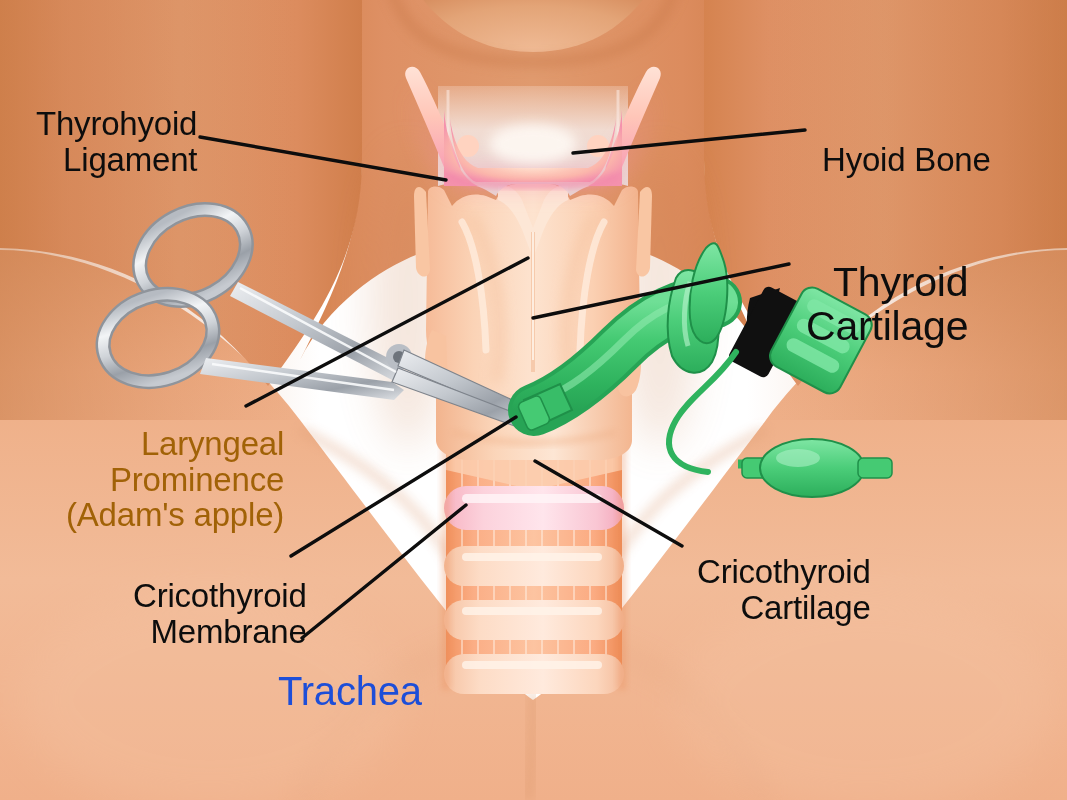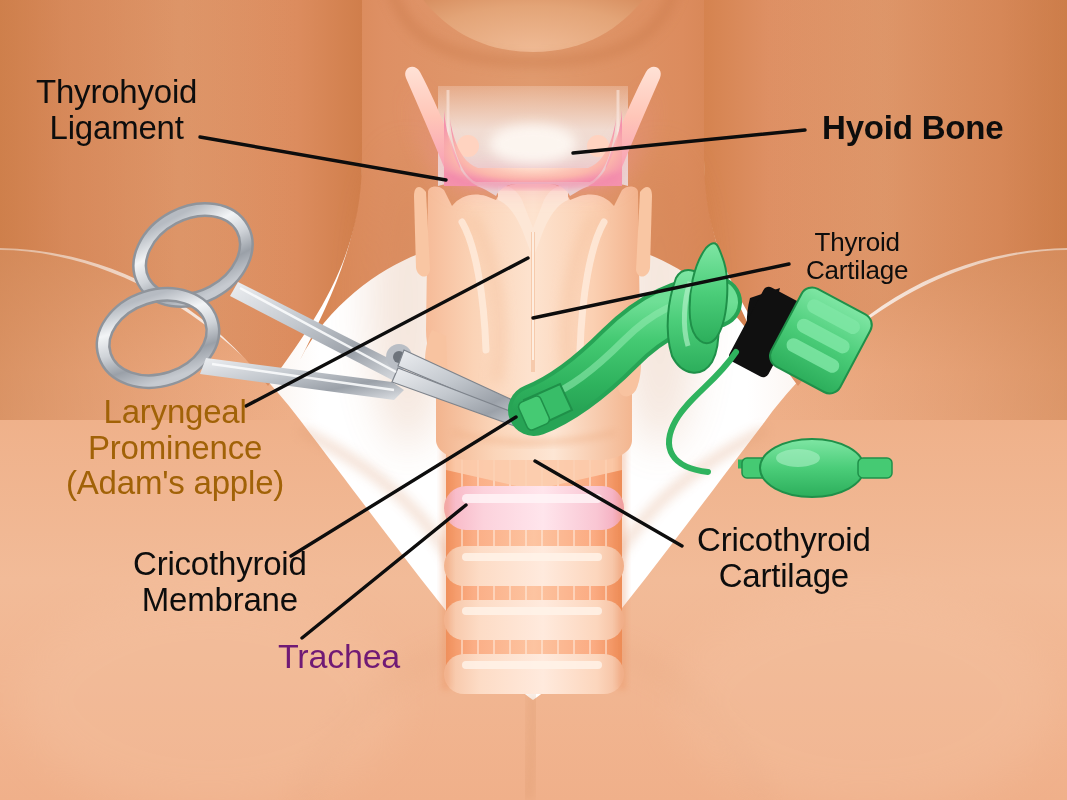--- a/index.html
+++ b/index.html
@@ -2,21 +2,21 @@
 <html><head>
 <meta charset="utf-8">
 <style>
   html,body{margin:0;padding:0;background:#ffffff;}
   body{width:1067px;height:800px;overflow:hidden;
        font-family:"Liberation Sans","DejaVu Sans",sans-serif;}
   #stage{position:relative;width:1067px;height:800px;background:#ffffff;}
   #art{position:absolute;left:0;top:0;width:1067px;height:800px;}
   .lbl{position:absolute;color:#0d0d0d;font-weight:400;line-height:1.08;
        white-space:pre;letter-spacing:-0.2px;}
-  .lbl.l{text-align:center;}
+  .lbl.l{text-align:right;margin-top:32px;}
 </style>
 </head>
 <body>
 
 <div id="stage">
 
 <svg id="art" viewBox="0 0 1067 800">
   <defs>
     <linearGradient id="skinG" x1="0" y1="0" x2="1" y2="0">
       <stop offset="0%" stop-color="#d5834f"></stop>
@@ -333,26 +333,26 @@
         <line x1="246" y1="406" x2="528" y2="258" stroke="#0d0d0d"></line>
         <line x1="682" y1="546" x2="535" y2="461" stroke="#0d0d0d"></line>
         <line x1="291" y1="556" x2="516" y2="417" stroke="#0d0d0d"></line>
         <line x1="302" y1="638" x2="466" y2="505" stroke="#0d0d0d"></line>
       </g>
 </svg>
 
 <div id="labels">
       <div class="lbl l" style="left: 36px; top: 74px; font-size: 33px; color: rgb(13, 13, 13);">Thyrohyoid
 Ligament</div>
-      <div class="lbl l" style="left: 822px; top: 110px; font-size: 33px; color: rgb(13, 13, 13); font-weight: bold;">Hyoid Bone</div>
-      <div class="lbl l" style="left: 806px; top: 228px; font-size: 26px; color: rgb(13, 13, 13);">Thyroid
+      <div class="lbl l" style="left: 822px; top: 110px; font-size: 33px; color: rgb(13, 13, 13);">Hyoid Bone</div>
+      <div class="lbl l" style="left: 806px; top: 228px; font-size: 41px; color: rgb(13, 13, 13);">Thyroid
 Cartilage</div>
       <div class="lbl l" style="left: 66px; top: 394px; font-size: 33px; color: #a16207;">Laryngeal
 Prominence
 (Adam's apple)</div>
       <div class="lbl l" style="left: 697px; top: 522px; font-size: 33px; color: rgb(13, 13, 13);">Cricothyroid
 Cartilage</div>
       <div class="lbl l" style="left: 133px; top: 546px; font-size: 33px; color: rgb(13, 13, 13);">Cricothyroid
 Membrane</div>
-      <div class="lbl l" style="left: 278px; top: 638px; font-size: 34px; color: #701a75;">Trachea</div>
+      <div class="lbl l" style="left: 278px; top: 638px; font-size: 40px; color: #1d4ed8;">Trachea</div>
     </div>
 
 </div>
 
 </body></html>

